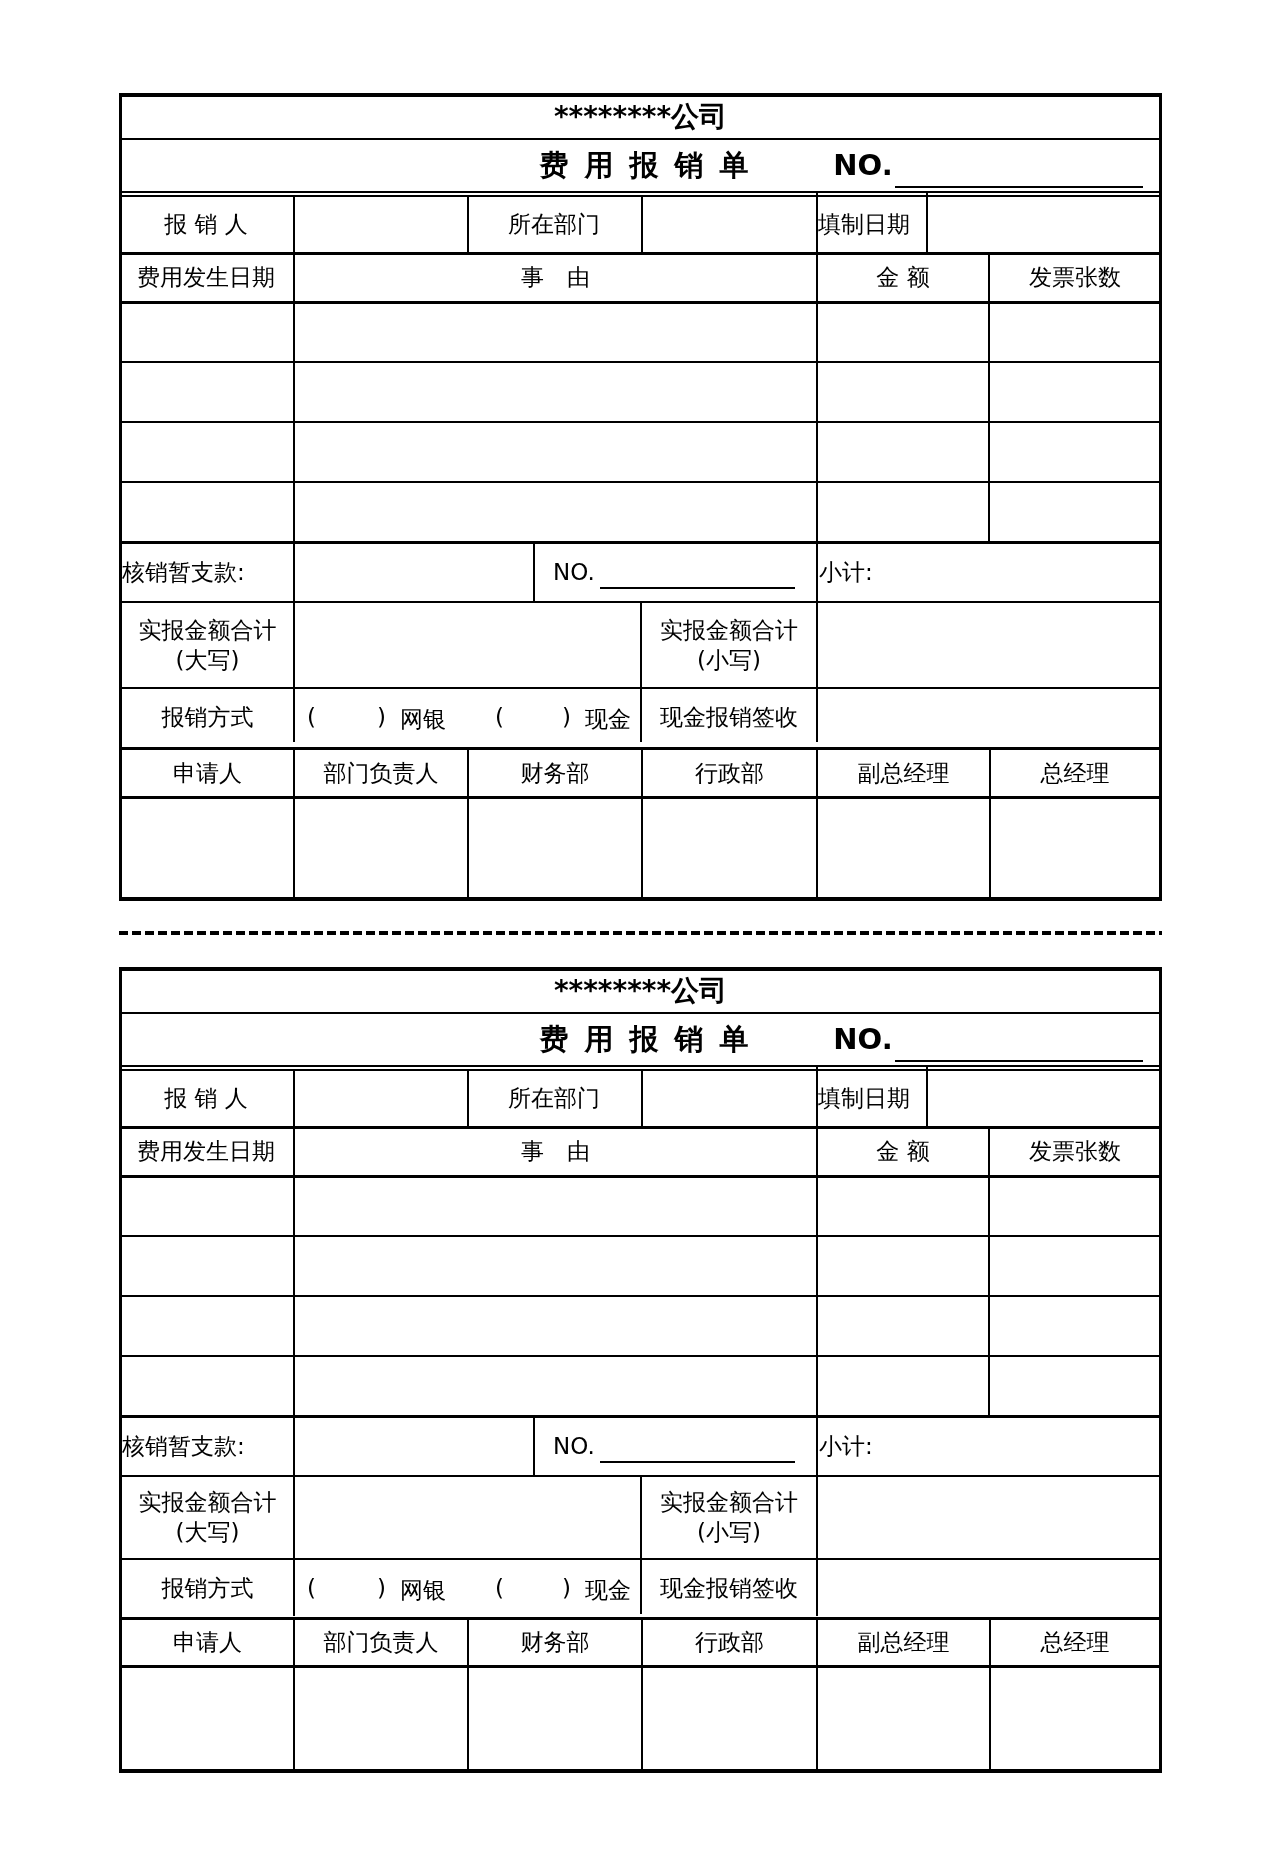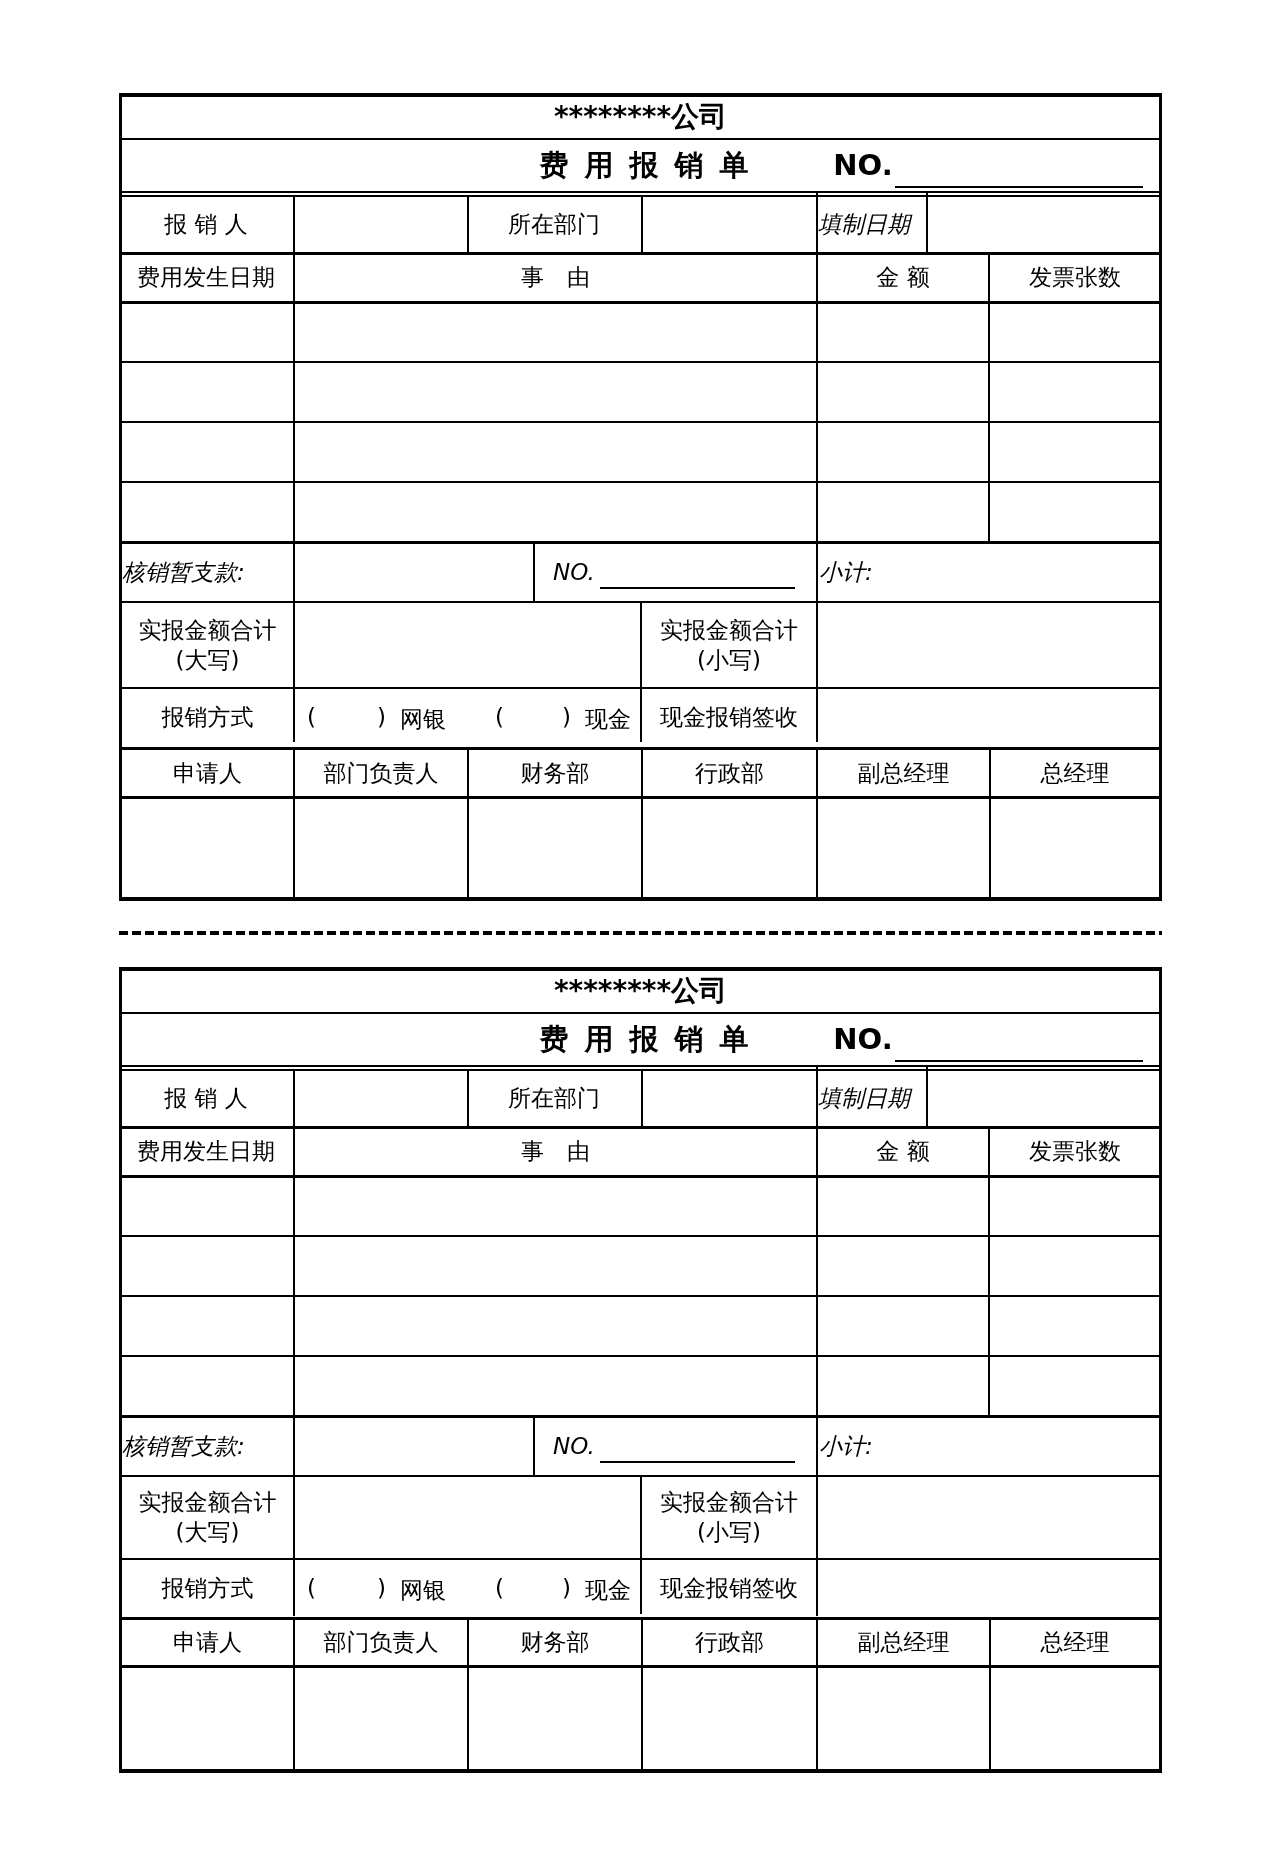--- a/index.html
+++ b/index.html
@@ -3,21 +3,21 @@
 <meta charset="utf-8">
 <style>
   html, body { margin: 0; padding: 0; background: #ffffff; }
   body { width: 1280px; height: 1851px; position: relative; overflow: hidden;
          font-family: "DejaVu Sans", "Liberation Sans", sans-serif; color: #000; }
   .form { position: absolute; left: 119px; width: 1043px; }
   .hl { position: absolute; left: 0; width: 100%; background: #000; height: 2px; }
   .vl { position: absolute; width: 2px; background: #000; }
   .cell { position: absolute; display: flex; align-items: center; justify-content: center;
           font-size: 23px; line-height: 1.3; text-align: center; white-space: nowrap; }
-  .cell.left { justify-content: flex-start; padding-left: 4px; font-style: italic; }
+  .cell.left { justify-content: flex-start; padding-left: 4px; }
   .title1 { font-size: 28px; font-weight: bold; }
   .title2 { font-size: 29px; font-weight: bold; letter-spacing: 16px; }
   .no-big { font-size: 29px; font-weight: bold; }
   .uline { position: absolute; height: 2px; background: #000; }
   .two-line { flex-direction: column; }
   .dash { position: absolute; left: 119px; width: 1043px; height: 4px;
           background: repeating-linear-gradient(90deg, #000 0 9px, transparent 9px 13px); }
   .pay-text { position: absolute; font-size: 23px; white-space: nowrap; }
 </style>
 </head>

